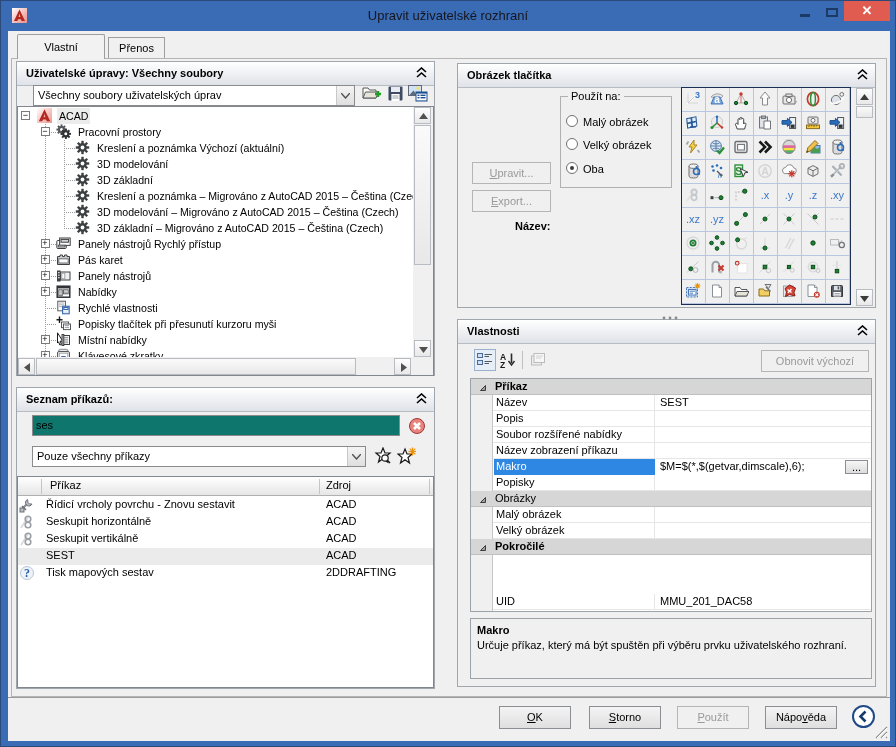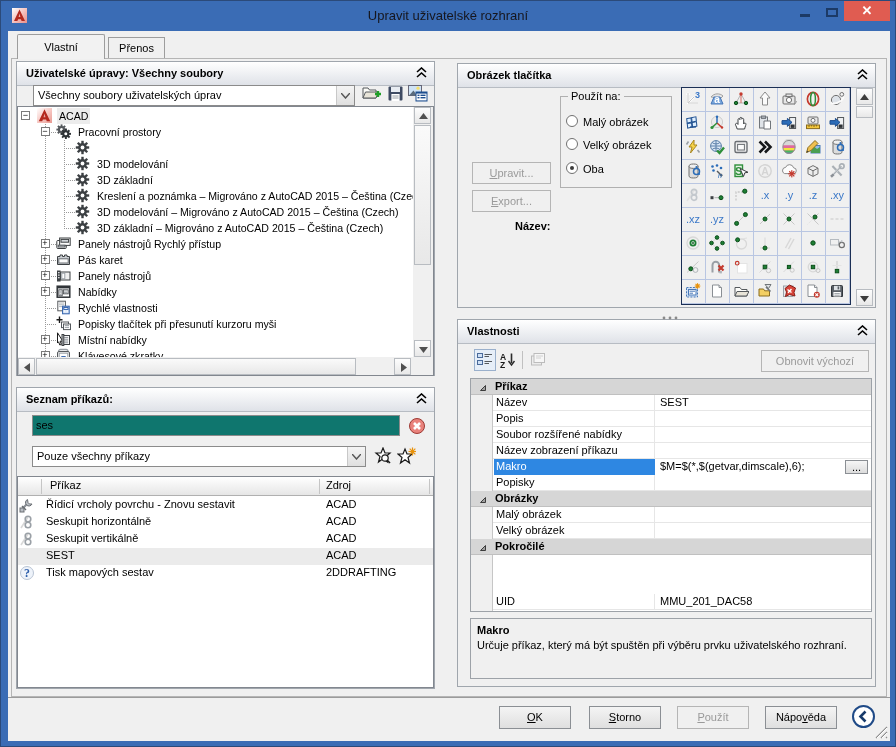--- a/index.html
+++ b/index.html
@@ -233,20 +233,21 @@
       <div class="tlh" style="left:27px; top:25px; width:11px;"></div>
       <div class="ebox" style="left:22.5px; top:20px;">−</div>
       <svg class="ticon i-gear2" style="left:38px; top:17px;" width="15" height="15" viewBox="0 0 15 15">
               <use href="#gear2"></use>
             </svg>
       <div class="trow" style="left:58px; top:17px;">Pracovní prostory</div>
       <div class="tlh" style="left:46px; top:41px; width:11px;"></div>
       <svg class="ticon i-gear" style="left:57px; top:33px;" width="15" height="15" viewBox="0 0 15 15">
               <use href="#gear"></use>
             </svg>
+      <div class="trow" style="left:77px; top:33px;">Kreslení a poznámka Výchozí (aktuální)</div>
       <div class="tlh" style="left:46px; top:57px; width:11px;"></div>
       <svg class="ticon i-gear" style="left:57px; top:49px;" width="15" height="15" viewBox="0 0 15 15">
               <use href="#gear"></use>
             </svg>
       <div class="trow" style="left:77px; top:49px;">3D modelování</div>
       <div class="tlh" style="left:46px; top:73px; width:11px;"></div>
       <svg class="ticon i-gear" style="left:57px; top:65px;" width="15" height="15" viewBox="0 0 15 15">
               <use href="#gear"></use>
             </svg>
       <div class="trow" style="left:77px; top:65px;">3D základní</div>
@@ -957,21 +958,21 @@
           <div style="position:absolute; left:374px; top:1px; width:23px; height:14px; background:linear-gradient(#f6f6f6,#dcdcdc); border:1px solid #8b8f94; text-align:center; line-height:12px;">...</div>
         </div>
         <div style="position:absolute; left:22px; top:96px; width:378px; height:16px; border-bottom:1px solid #e6e6e6;">
           <div style="position:absolute; left:161px; top:0; width:1px; height:16px; background:#e6e6e6;"></div>
           <div style="position:absolute; left:3px; top:1px;">Popisky</div>
         </div>
         <div style="position:absolute; left:0; top:112px; width:400px; height:16px; background:#d6d6d6; border-bottom:1px solid #c0c0c0;">
           <svg style="position:absolute; left:8px; top:5px;" width="8" height="8">
               <path d="M6.5 1.5 V6.5 H1.5 Z" fill="#a0a0a0" stroke="#3c3c3c" stroke-width="1"></path>
             </svg>
-          <div style="position:absolute; left:24px; top:1px; font-weight:bold;">Obrázky</div>
+          <div style="position:absolute; left:24px; top:1px; font-weight:normal;">Obrázky</div>
         </div>
         <div style="position:absolute; left:22px; top:128px; width:378px; height:16px; border-bottom:1px solid #e6e6e6;">
           <div style="position:absolute; left:161px; top:0; width:1px; height:16px; background:#e6e6e6;"></div>
           <div style="position:absolute; left:3px; top:1px;">Malý obrázek</div>
         </div>
         <div style="position:absolute; left:22px; top:144px; width:378px; height:16px; border-bottom:1px solid #e6e6e6;">
           <div style="position:absolute; left:161px; top:0; width:1px; height:16px; background:#e6e6e6;"></div>
           <div style="position:absolute; left:3px; top:1px;">Velký obrázek</div>
         </div>
         <div style="position:absolute; left:0; top:160px; width:400px; height:16px; background:#d6d6d6; border-bottom:1px solid #c0c0c0;">

